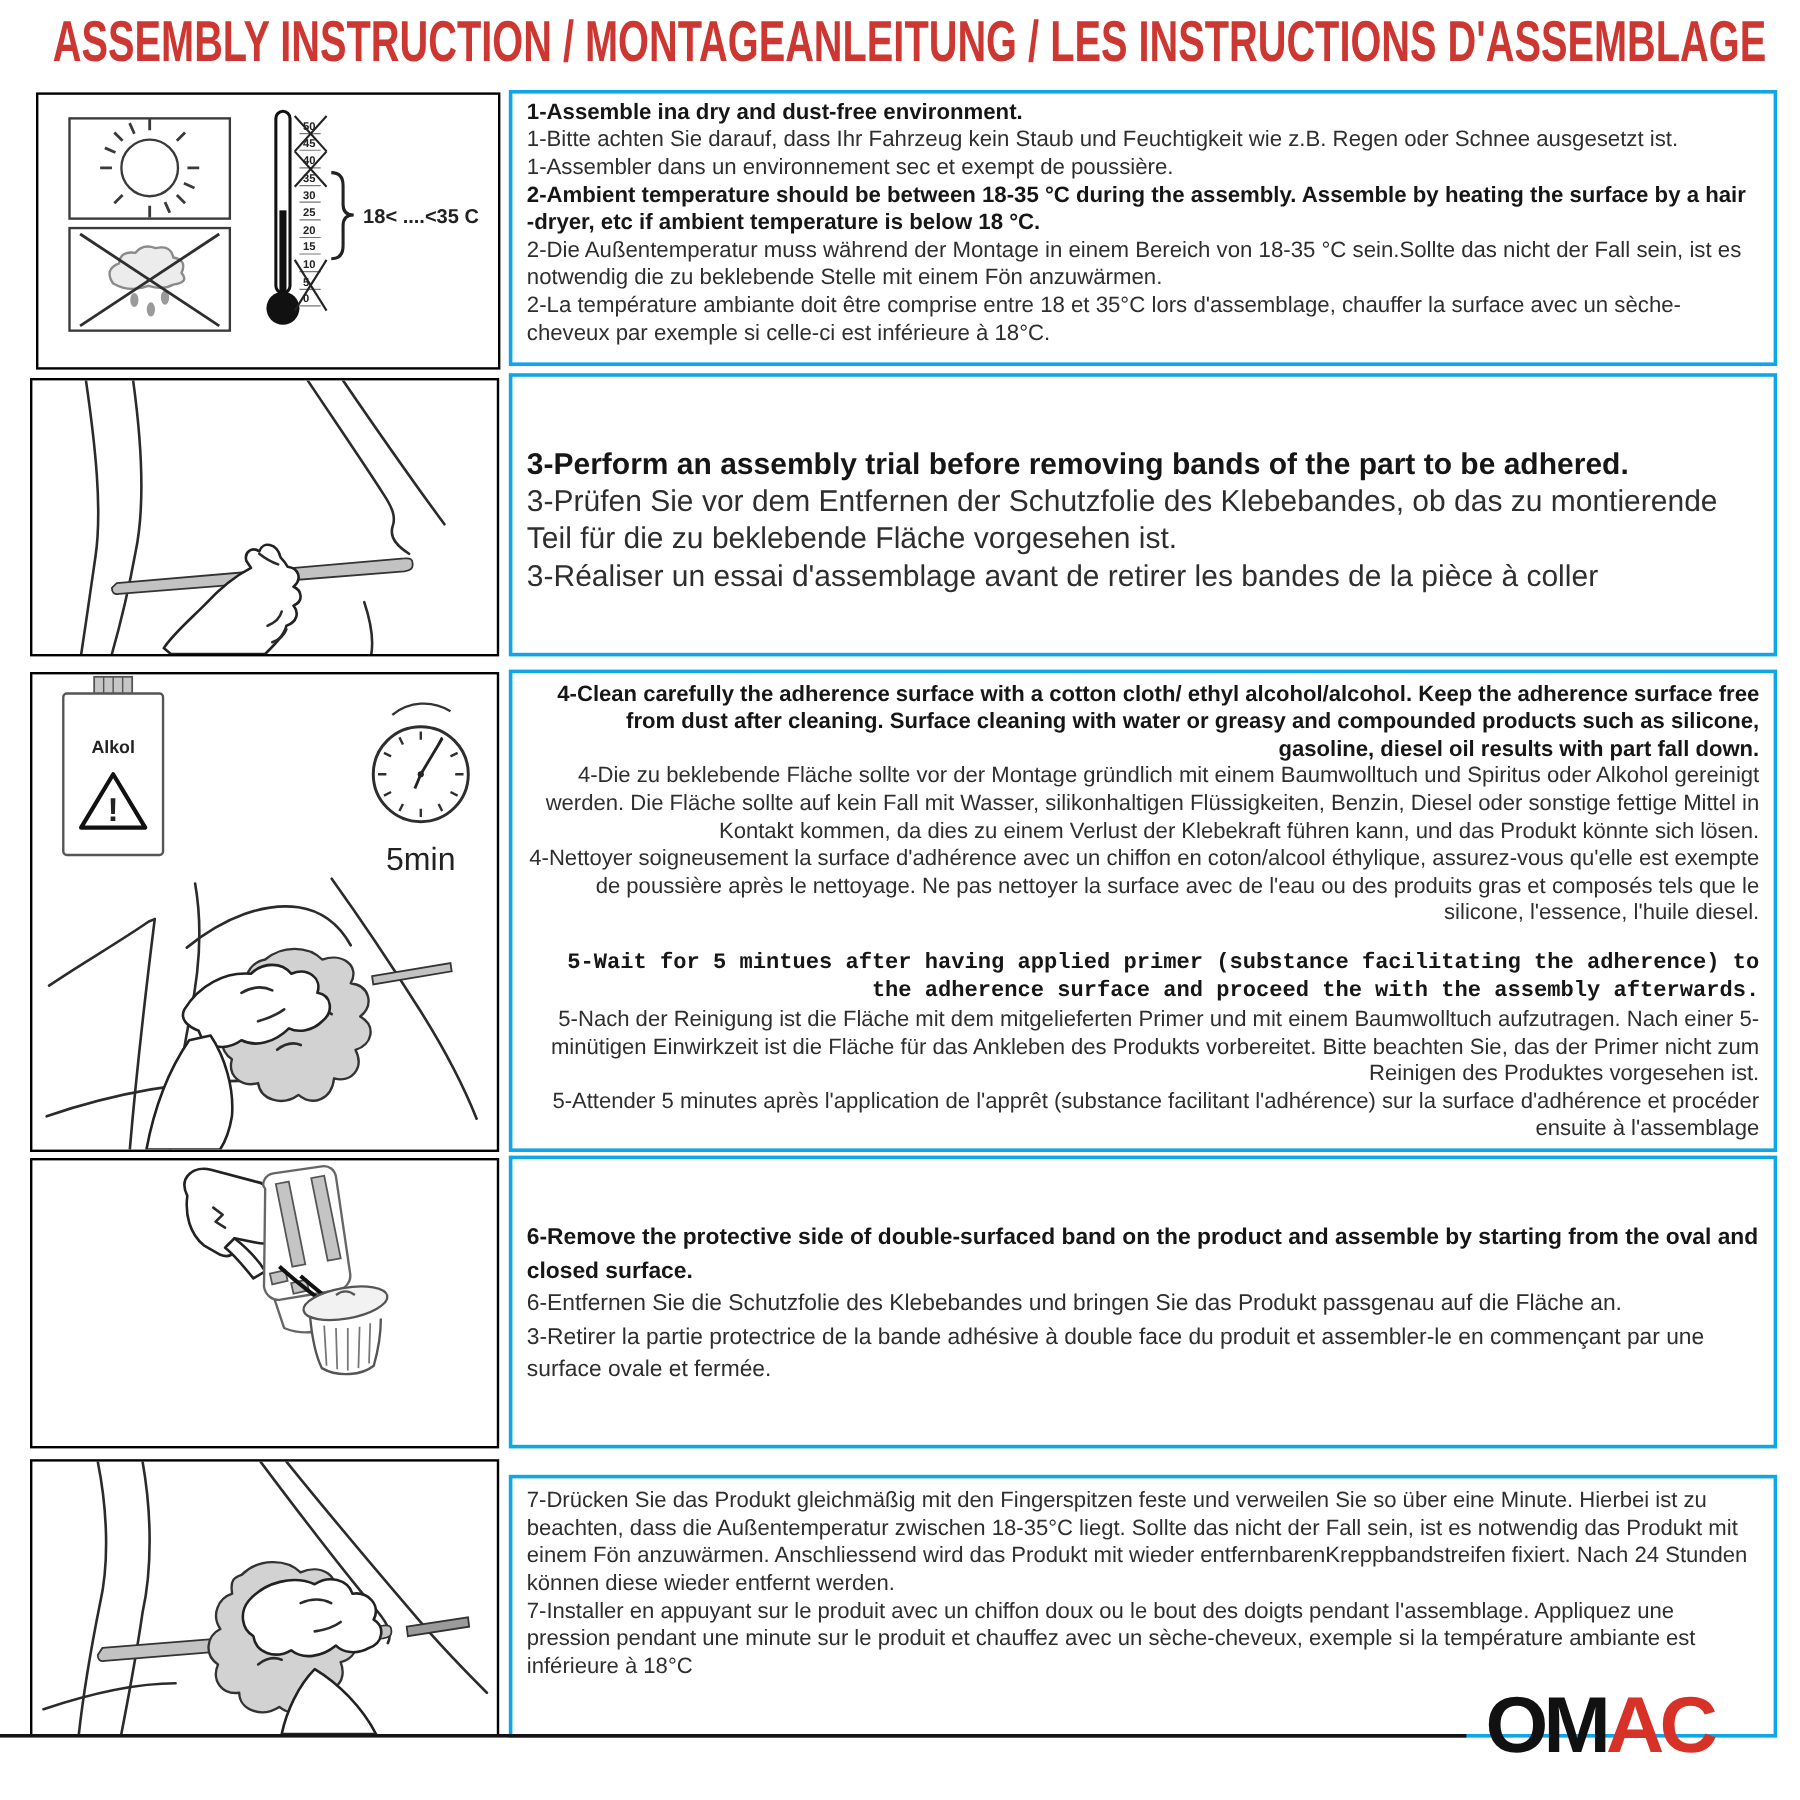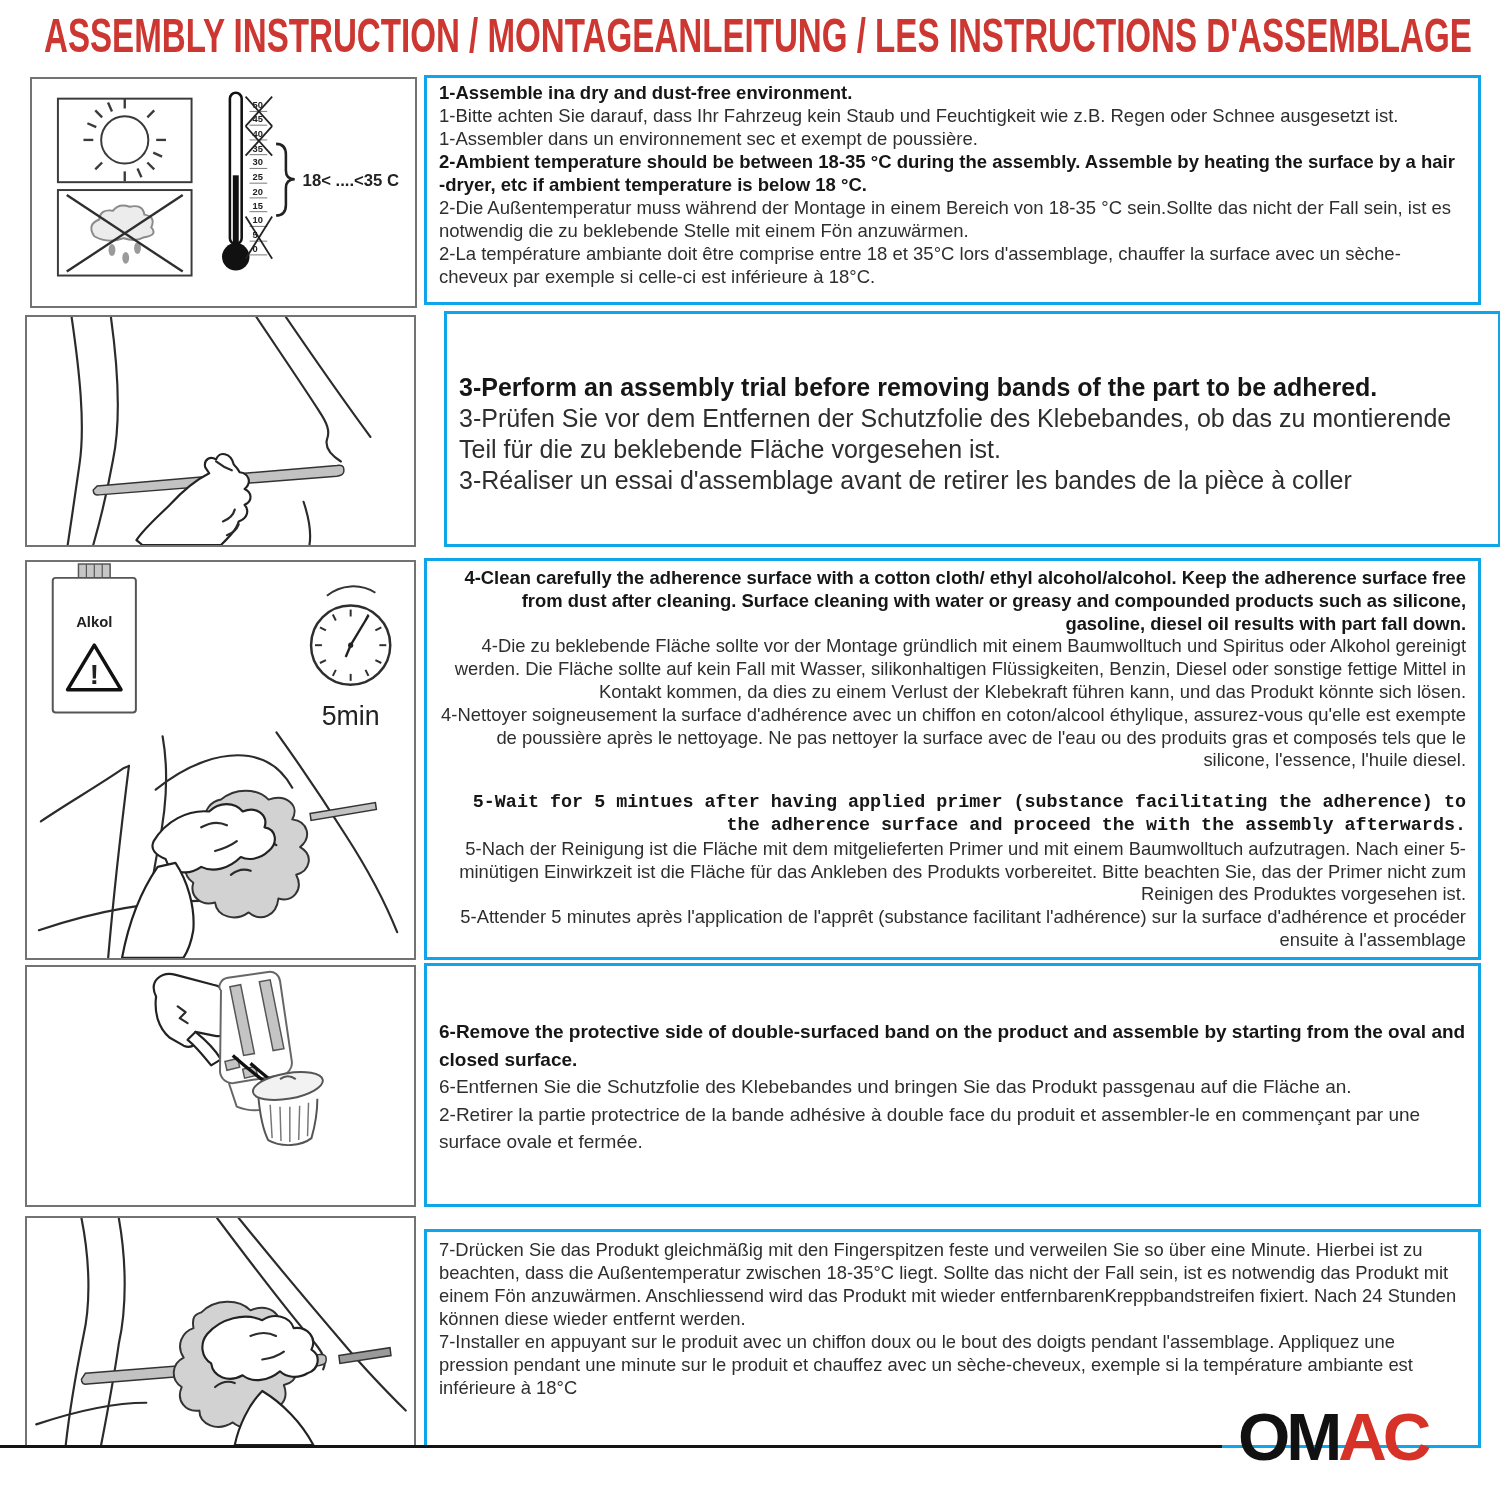--- a/index.html
+++ b/index.html
@@ -7,21 +7,21 @@
     position:relative; width:1500px; height:1487px; background:#fff;
     font-family:"Liberation Sans", sans-serif; overflow:hidden;
   }
   .title {
     position:absolute; left:44px; top:8px;
     font-size:48px; font-weight:800; color:#cd3732;
     white-space:nowrap; letter-spacing:0px;
     transform:scaleX(0.69); transform-origin:0 0;
   }
   .fbox {
-    position:absolute; border:2px solid #737373; background:#fff;
+    position:absolute; border:2px solid #000000; background:#fff;
     box-sizing:border-box;
   }
   .fbox svg { display:block; width:100%; height:100%; }
   .tbox {
     position:absolute; border:3px solid #0ea5e9; background:#fff;
     box-sizing:border-box; overflow:hidden; color:#2e2e2e; padding:3px 12px;
   }
   .tbox p { margin:0; }
   .b { font-weight:bold; color:#161616; }
   .gap { margin-top:26px; }
@@ -146,21 +146,21 @@
         <path class="hand" d="M209,150 C206,138 194,136 191,145 C185,141 178,145 180,153 L184,159
           C170,166 156,178 144,191 C132,203 118,215 110,227 L116,232 L196,232
           C204,224 212,216 214,208 C223,205 225,197 220,191 C229,187 227,178 220,175
           C228,168 224,159 215,158 C213,154 211,152 209,150 Z"></path>
         <path class="ln2" d="M191,147 C196,151 201,154 207,156" stroke-width="1.6"></path>
         <path class="ln2" d="M198,208 q10,-4 12,-12" stroke-width="1.6"></path>
         <path class="ln2" d="M202,222 q9,-3 12,-11" stroke-width="1.6"></path>
       </g>
     </svg>
   </div>
-  <div class="tbox r2" style="left:444px; top:311px; width:1057px; height:236px;">
+  <div class="tbox r2" style="left:424px; top:311px; width:1057px; height:236px;">
     <p class="b">3-Perform an assembly trial before removing bands of the part to be adhered.</p>
     <p>3-Prüfen Sie vor dem Entfernen der Schutzfolie des Klebebandes, ob das zu montierende Teil für die zu beklebende Fläche vorgesehen ist.</p>
     <p>3-Réaliser un essai d'assemblage avant de retirer les bandes de la pièce à coller</p>
   </div>
 
   <div class="fbox" style="left:25px; top:560px; width:391px; height:400px;">
     <svg viewBox="0 0 391 400">
       <g>
         <rect x="52" y="2" width="32" height="16" fill="#c6c6c6" stroke="#555" stroke-width="1.5"></rect>
         <line x1="60" y1="2" x2="60" y2="18" stroke="#555" stroke-width="1.2"></line>
@@ -266,21 +266,21 @@
           <line x1="285" y1="138" x2="284" y2="172"></line>
         </g>
         <ellipse cx="264" cy="121" rx="36" ry="13" fill="#f2f2f2" stroke="#555" stroke-width="2" transform="rotate(-10 264 121)"></ellipse>
         <path d="M256,114 Q264,108 272,114" fill="none" stroke="#555" stroke-width="2"></path>
       </g>
     </svg>
   </div>
   <div class="tbox r4" style="left:424px; top:963px; width:1057px; height:244px;">
     <p class="b">6-Remove the protective side of double-surfaced band on the product and assemble by starting from the oval and closed surface.</p>
     <p>6-Entfernen Sie die Schutzfolie des Klebebandes und bringen Sie das Produkt passgenau auf die Fläche an.</p>
-    <p>2-Retirer la partie protectrice de la bande adhésive à double face du produit et assembler-le en commençant par une surface ovale et fermée.</p>
+    <p>3-Retirer la partie protectrice de la bande adhésive à double face du produit et assembler-le en commençant par une surface ovale et fermée.</p>
   </div>
 
   <div class="fbox" style="left:25px; top:1216px; width:391px; height:231px;">
     <svg viewBox="0 0 391 231">
       <path class="ln2" d="M54,0 C62,40 64,85 56,120 C50,150 42,195 38,231"></path>
       <path class="ln2" d="M92,0 C100,45 100,92 92,128 C88,156 80,200 74,231"></path>
       <path class="ln2" d="M214,0 C248,42 290,92 326,134 C348,160 368,180 384,196"></path>
       <path class="ln2" d="M192,0 C222,40 258,88 292,128 C300,138 304,146 300,154"></path>
       <path class="ln2" d="M252,180 C258,200 260,216 258,231"></path>
       <path class="ln2" d="M8,210 C50,196 90,188 120,188"></path>

